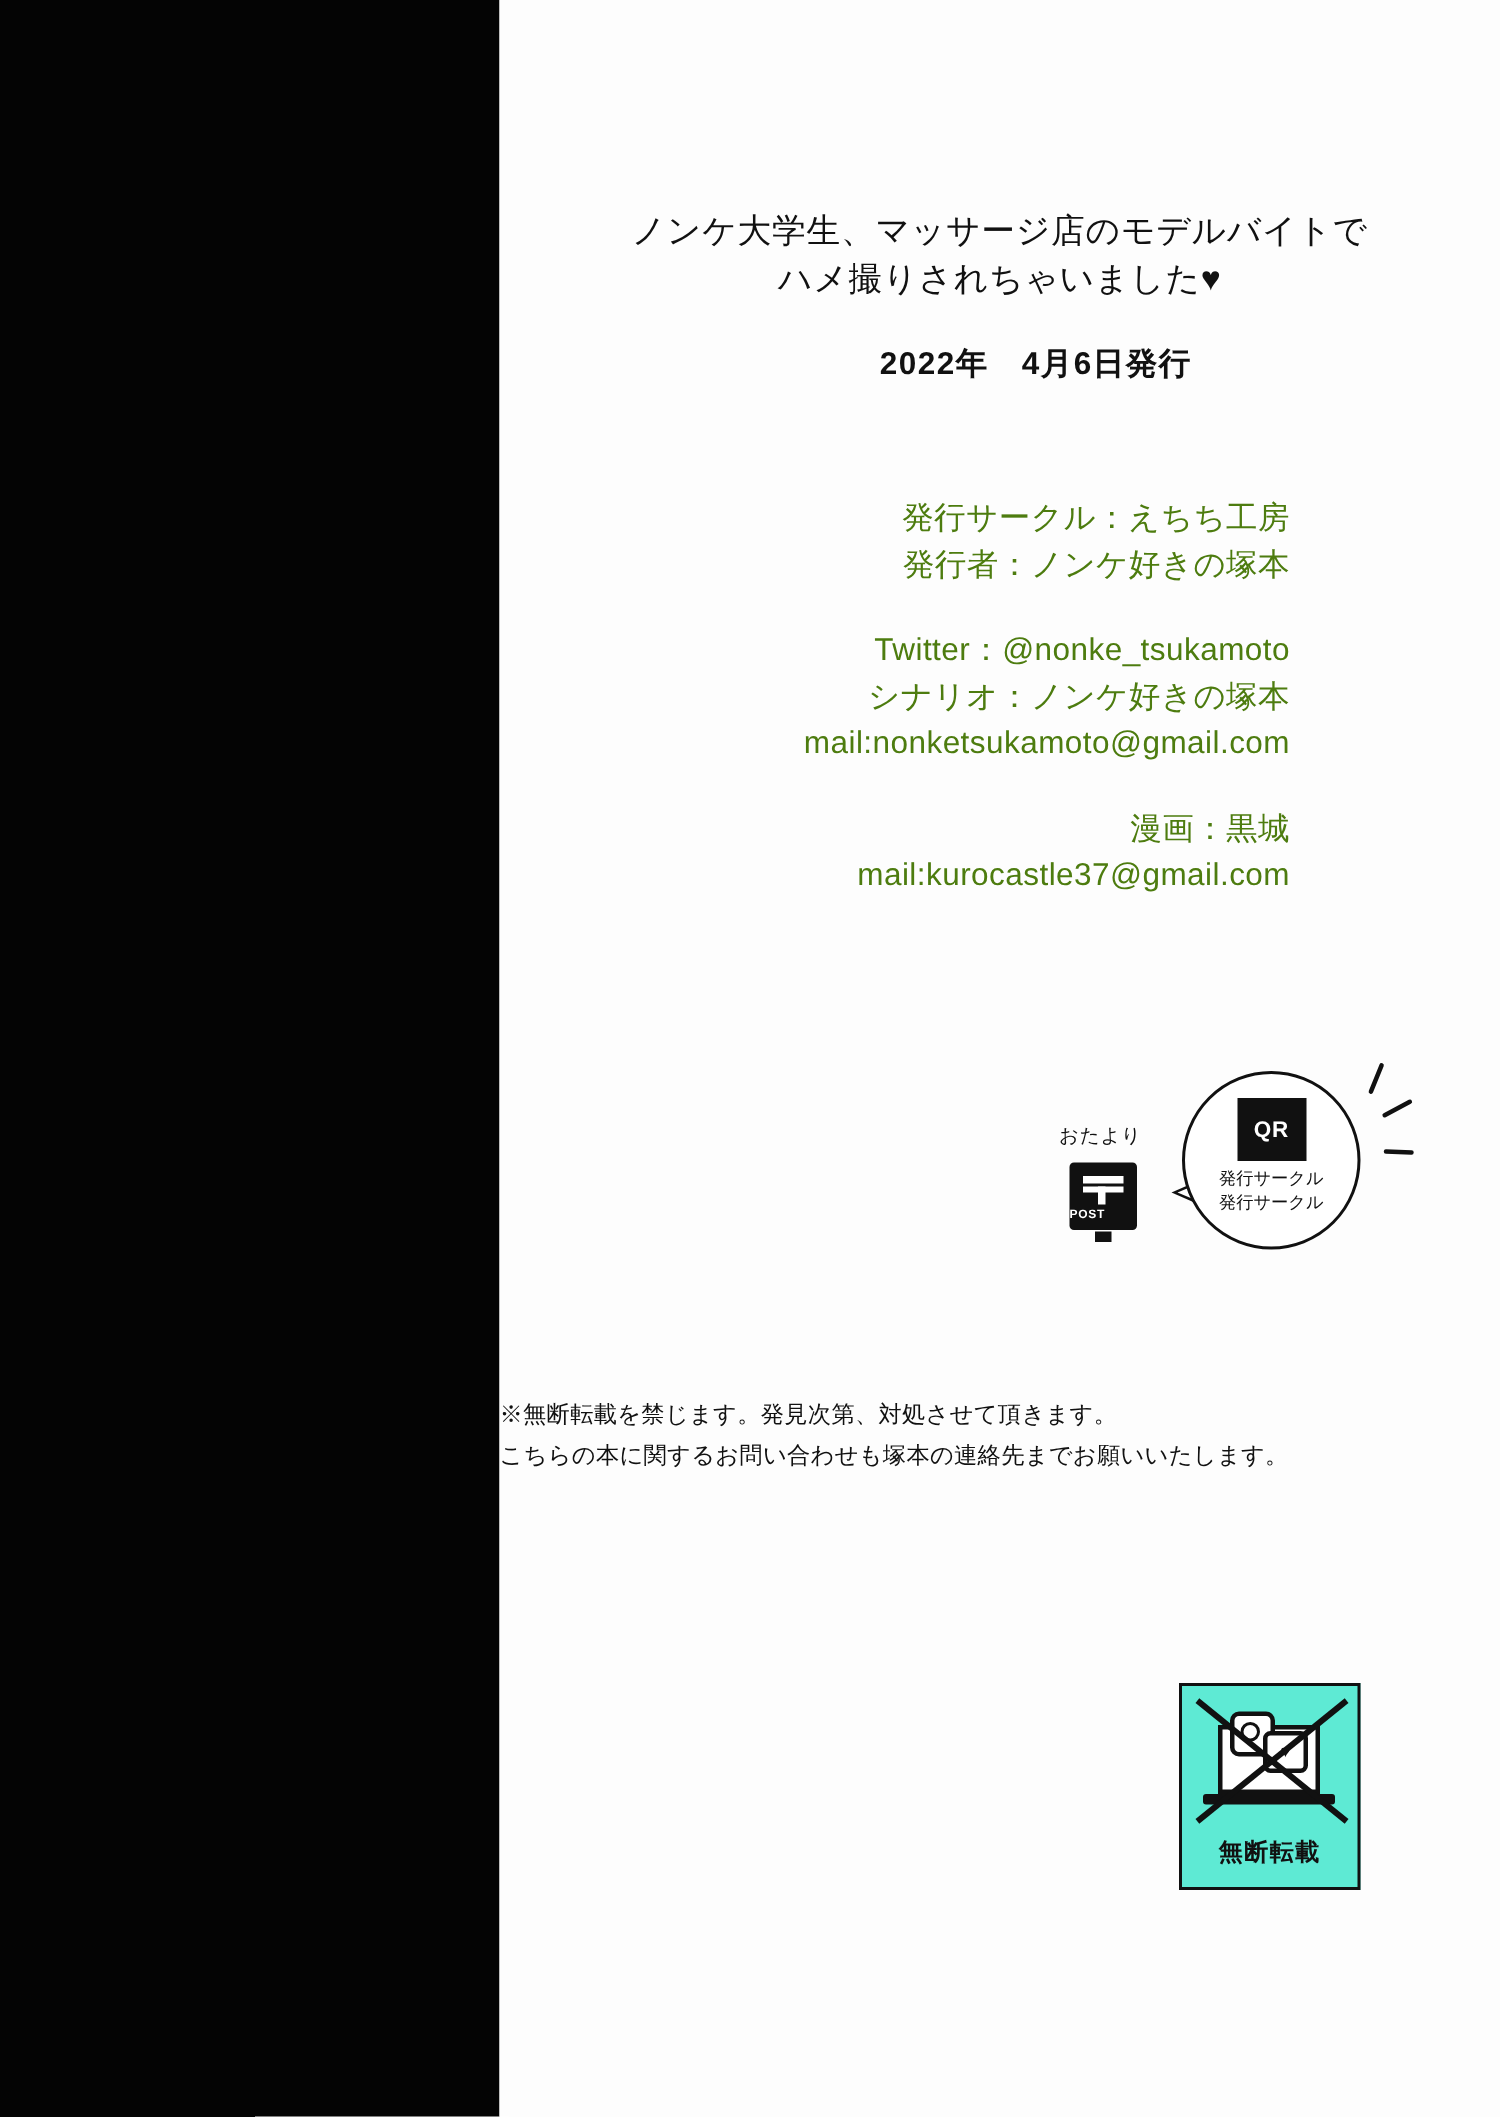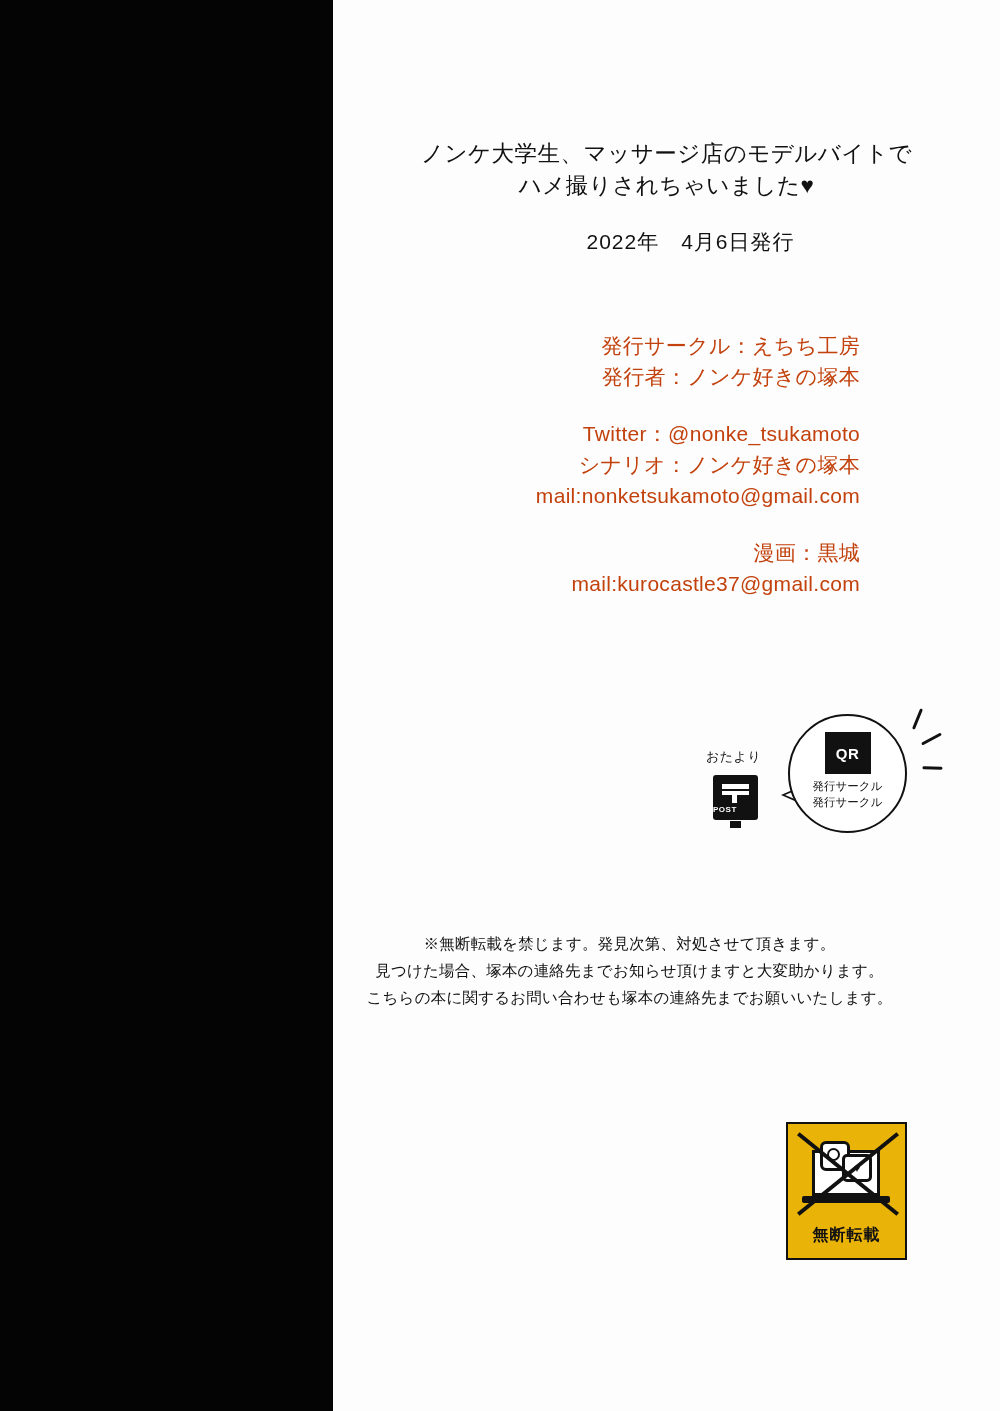--- a/index.html
+++ b/index.html
@@ -49,35 +49,35 @@
   .title-line {
     font-size: 22.5px;
     font-weight: normal;
     letter-spacing: 0.5px;
     line-height: 32px;
     color: #111;
   }
   .pub-date {
     margin-top: 26px;
     font-size: 21px;
-    font-weight: normal;
+    font-weight: bold;
     letter-spacing: 1px;
     color: #111;
     padding-left: 48px;
   }
 
   .credits {
     position: absolute;
     top: 330px;
     left: 0;
     width: 571px;
     text-align: right;
     padding-right: 44px;
     box-sizing: border-box;
-    color: #c2410c;
+    color: #4d7c0f;
   }
   .credit-line {
     font-size: 21px;
     line-height: 31px;
     letter-spacing: 0.3px;
     white-space: nowrap;
   }
   .credit-group {
     margin-bottom: 26px;
   }
@@ -208,37 +208,37 @@
   }
   .spark.s1 { left: 583px; top: 8px; width: 3px; height: 22px; transform: rotate(22deg); }
   .spark.s2 { left: 597px; top: 28px; width: 3px; height: 22px; transform: rotate(62deg); }
   .spark.s3 { left: 598px; top: 58px; width: 3px; height: 20px; transform: rotate(92deg); }
 
   .notice {
     position: absolute;
     top: 930px;
     left: 0;
     width: 593px;
-    text-align: center;
+    text-align: left;
     color: #111;
   }
   .notice-line {
     font-size: 15.5px;
     line-height: 27px;
     letter-spacing: 0.2px;
   }
 
   .no-repost {
     position: absolute;
     left: 453px;
     top: 1122px;
     width: 117px;
     height: 134px;
     border: 2.5px solid #111;
-    background: #eab308;
+    background: #5eead4;
   }
   .no-repost .laptop-base {
     position: absolute;
     left: 14px;
     top: 72px;
     width: 88px;
     height: 7px;
     background: #111;
     border-radius: 2px;
   }
@@ -370,21 +370,20 @@
           <div>発行サークル</div>
         </div>
       </div>
       <div class="spark s1"></div>
       <div class="spark s2"></div>
       <div class="spark s3"></div>
     </div>
 
     <div class="notice">
       <div class="notice-line">※無断転載を禁じます。発見次第、対処させて頂きます。</div>
-      <div class="notice-line">見つけた場合、塚本の連絡先までお知らせ頂けますと大変助かります。</div>
       <div class="notice-line">こちらの本に関するお問い合わせも塚本の連絡先までお願いいたします。</div>
     </div>
 
     <div class="no-repost">
       <div class="laptop-screen"></div>
       <div class="laptop-base"></div>
       <div class="photo-ico"></div>
       <div class="heart-ico">♥</div>
       <div class="slash"></div>
       <div class="slash2"></div>

